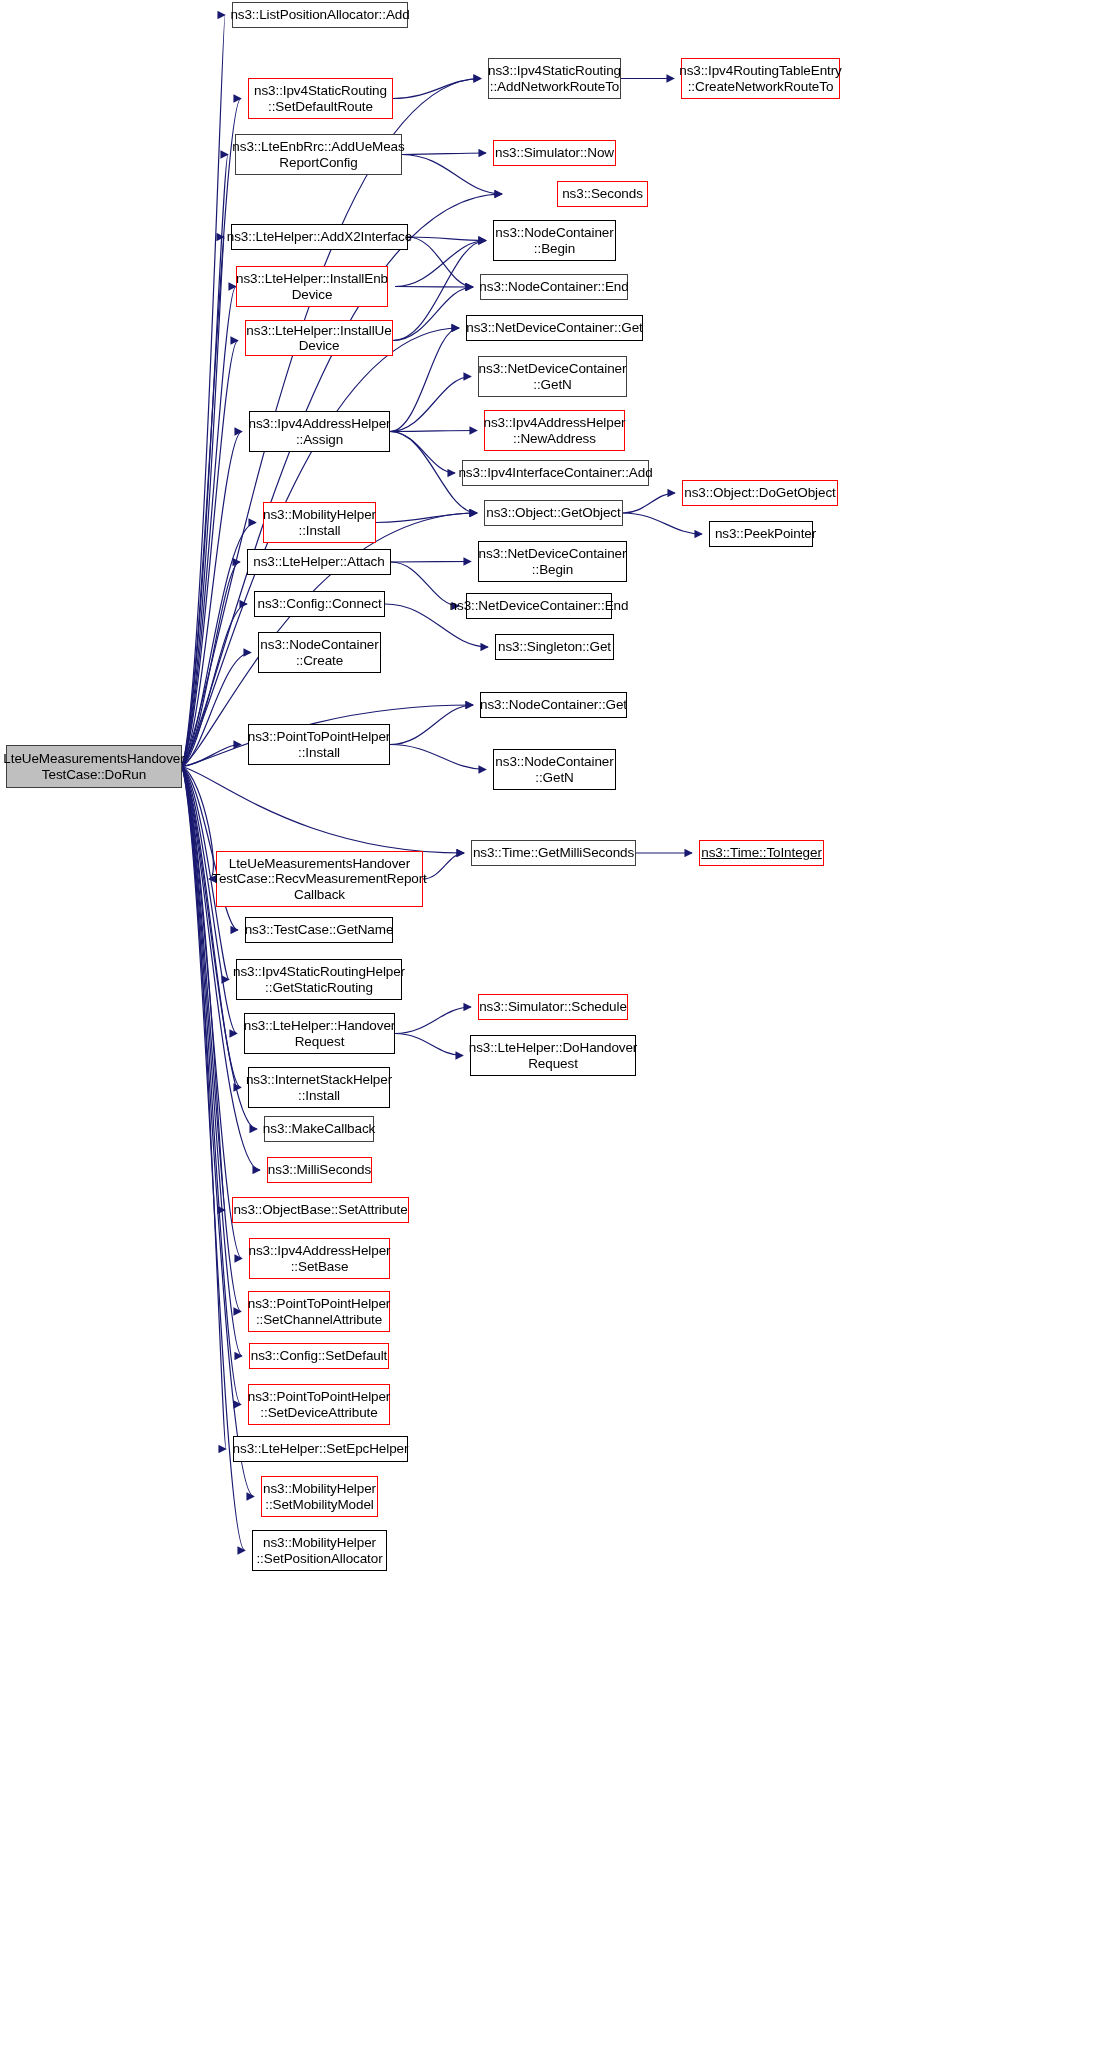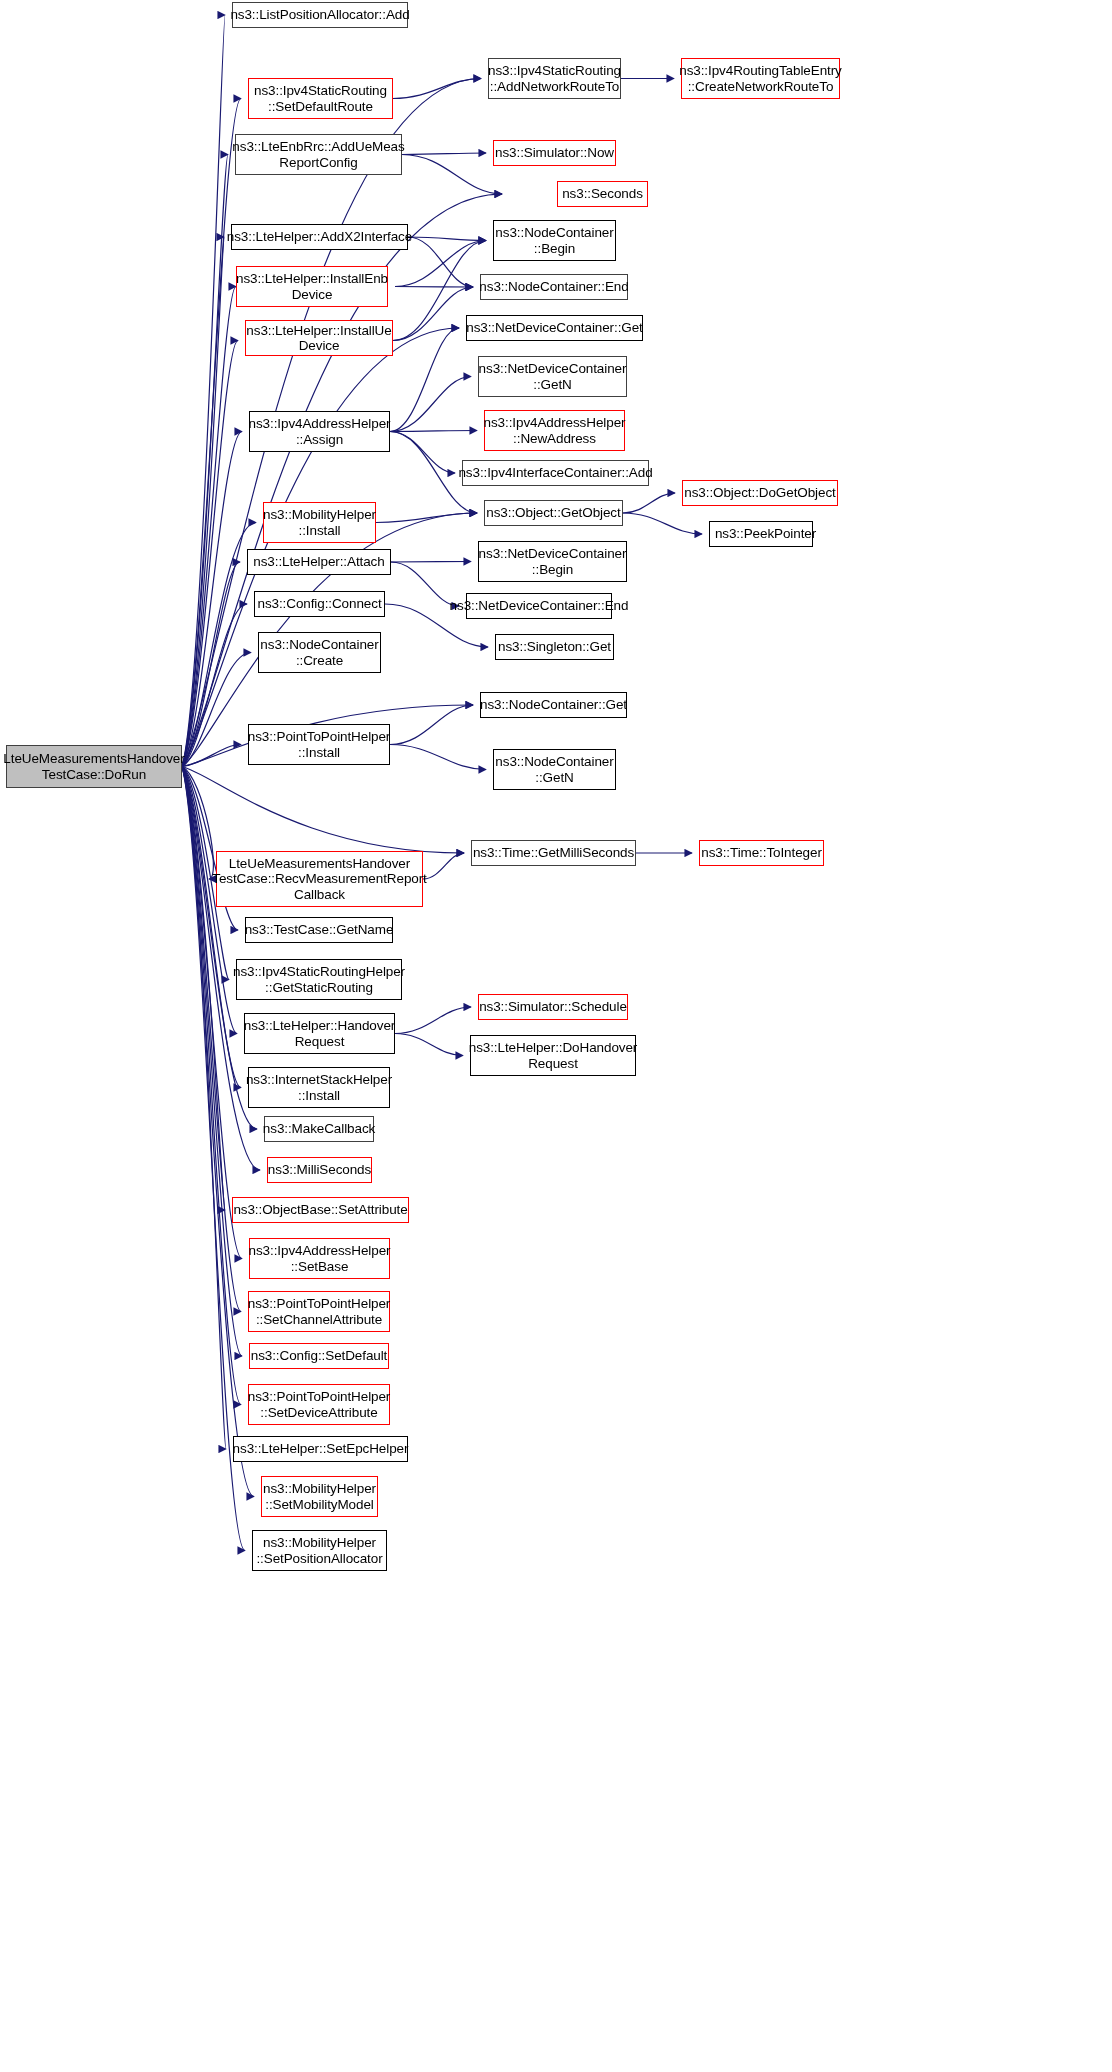--- a/index.html
+++ b/index.html
@@ -195,15 +195,15 @@
       <div class="node" style="left: 493px; top: 749px; width: 123px; height: 41px;">ns3::NodeContainer
 ::GetN</div>
       <div class="node gray-edge" style="left: 471px; top: 840px; width: 165px; height: 26px;">ns3::Time::GetMilliSeconds</div>
       <div class="node red" style="left: 478px; top: 994px; width: 150px; height: 26px;">ns3::Simulator::Schedule</div>
       <div class="node" style="left: 470px; top: 1035px; width: 166px; height: 41px;">ns3::LteHelper::DoHandover
 Request</div>
       <div class="node red" style="left: 681px; top: 58px; width: 159px; height: 41px;">ns3::Ipv4RoutingTableEntry
 ::CreateNetworkRouteTo</div>
       <div class="node red" style="left: 682px; top: 480px; width: 156px; height: 26px;">ns3::Object::DoGetObject</div>
       <div class="node" style="left: 709px; top: 521px; width: 104px; height: 26px; padding-left: 12px;">ns3::PeekPointer</div>
-      <div class="node red" style="left: 699px; top: 840px; width: 125px; height: 26px;">ns3::Time::ToInteger</div>
+      <div class="node red" style="left: 699px; top: 840px; width: 125px; height: 26px; text-decoration: underline;">ns3::Time::ToInteger</div>
     </div>
 </div>
 
 </body></html>

